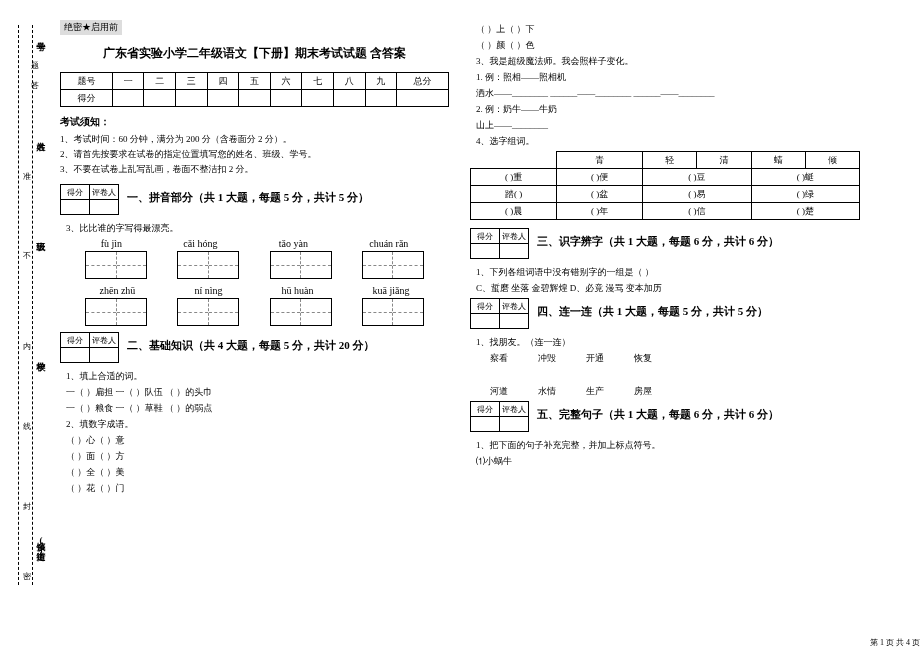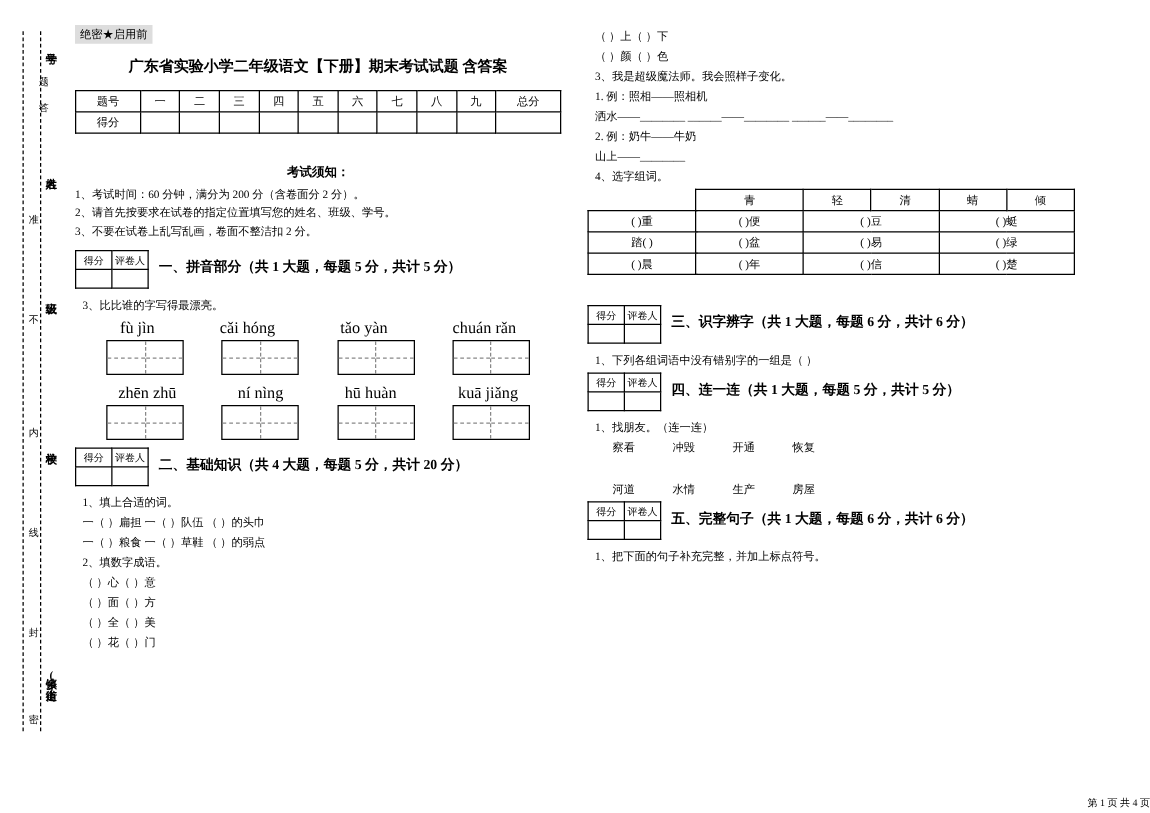--- a/index.html
+++ b/index.html
@@ -59,35 +59,34 @@
   }
   .title {
     text-align: center;
     font-weight: bold;
     font-size: 12px;
     margin: 5px 0 10px;
   }
   table.grid {
     border-collapse: collapse;
     width: 100%;
-    margin-bottom: 24px;
+    margin-bottom: 8px;
     border-radius: 14px;
   }
   table.grid td, table.grid th {
     border: 1px solid #000;
     height: 16px;
     text-align: center;
     font-size: 9px;
     padding: 0 2px;
   }
   .section-hdr {
     font-weight: bold;
     font-size: 10px;
     margin: 4px 0;
-    text-align: center;
   }
   .notes { margin: 2px 0 8px; }
   .notes p { margin: 2px 0; font-size: 9px; }
   .score-box {
     border-collapse: collapse;
     float: left;
     margin-right: 8px;
     margin-bottom: 4px;
   }
   .score-box td {
@@ -99,21 +98,21 @@
   }
   .sec-title {
     font-weight: bold;
     font-size: 11px;
   }
   .clr { clear: both; }
   .q { margin: 3px 0 3px 6px; font-size: 9px; }
   .pinyin {
     display: flex;
     justify-content: space-around;
-    font-size: 13px;
+    font-size: 10px;
     margin: 2px 10px;
   }
   .boxline {
     display: flex;
     justify-content: space-around;
     margin: 2px 10px 6px;
   }
   .charbox {
     border: 1px solid #000;
     width: 60px;
@@ -347,20 +346,21 @@
           </tr>
     <tr>
             <td></td>
             <td></td>
           </tr>
   </tbody>
       </table>
   <div class="sec-title" style="padding-top:6px">三、识字辨字（共 1 大题，每题 6 分，共计 6 分）</div>
   <div class="clr"></div>
   <div class="q">1、下列各组词语中没有错别字的一组是（    ）</div>
+  <div class="q">C、蜇磨    坐落    金碧辉煌    D、必竟    漫骂    变本加历</div>
 
   <table class="score-box">
     <tbody>
           <tr>
             <td>得分</td>
             <td>评卷人</td>
           </tr>
     <tr>
             <td></td>
             <td></td>
@@ -392,17 +392,18 @@
           </tr>
     <tr>
             <td></td>
             <td></td>
           </tr>
   </tbody>
       </table>
   <div class="sec-title" style="padding-top:6px">五、完整句子（共 1 大题，每题 6 分，共计 6 分）</div>
   <div class="clr"></div>
   <div class="q">1、把下面的句子补充完整，并加上标点符号。</div>
+  <div class="q">⑴小蜗牛</div>
 </div>
 
 </div>
 
 <div class="footer">第 1 页 共 4 页</div>
 
 </body></html>

